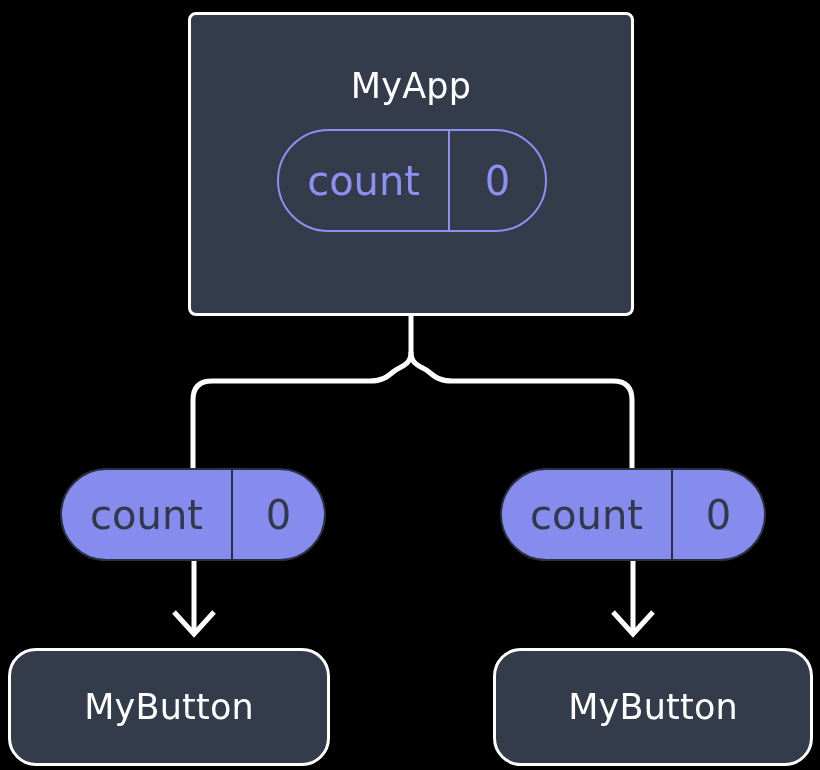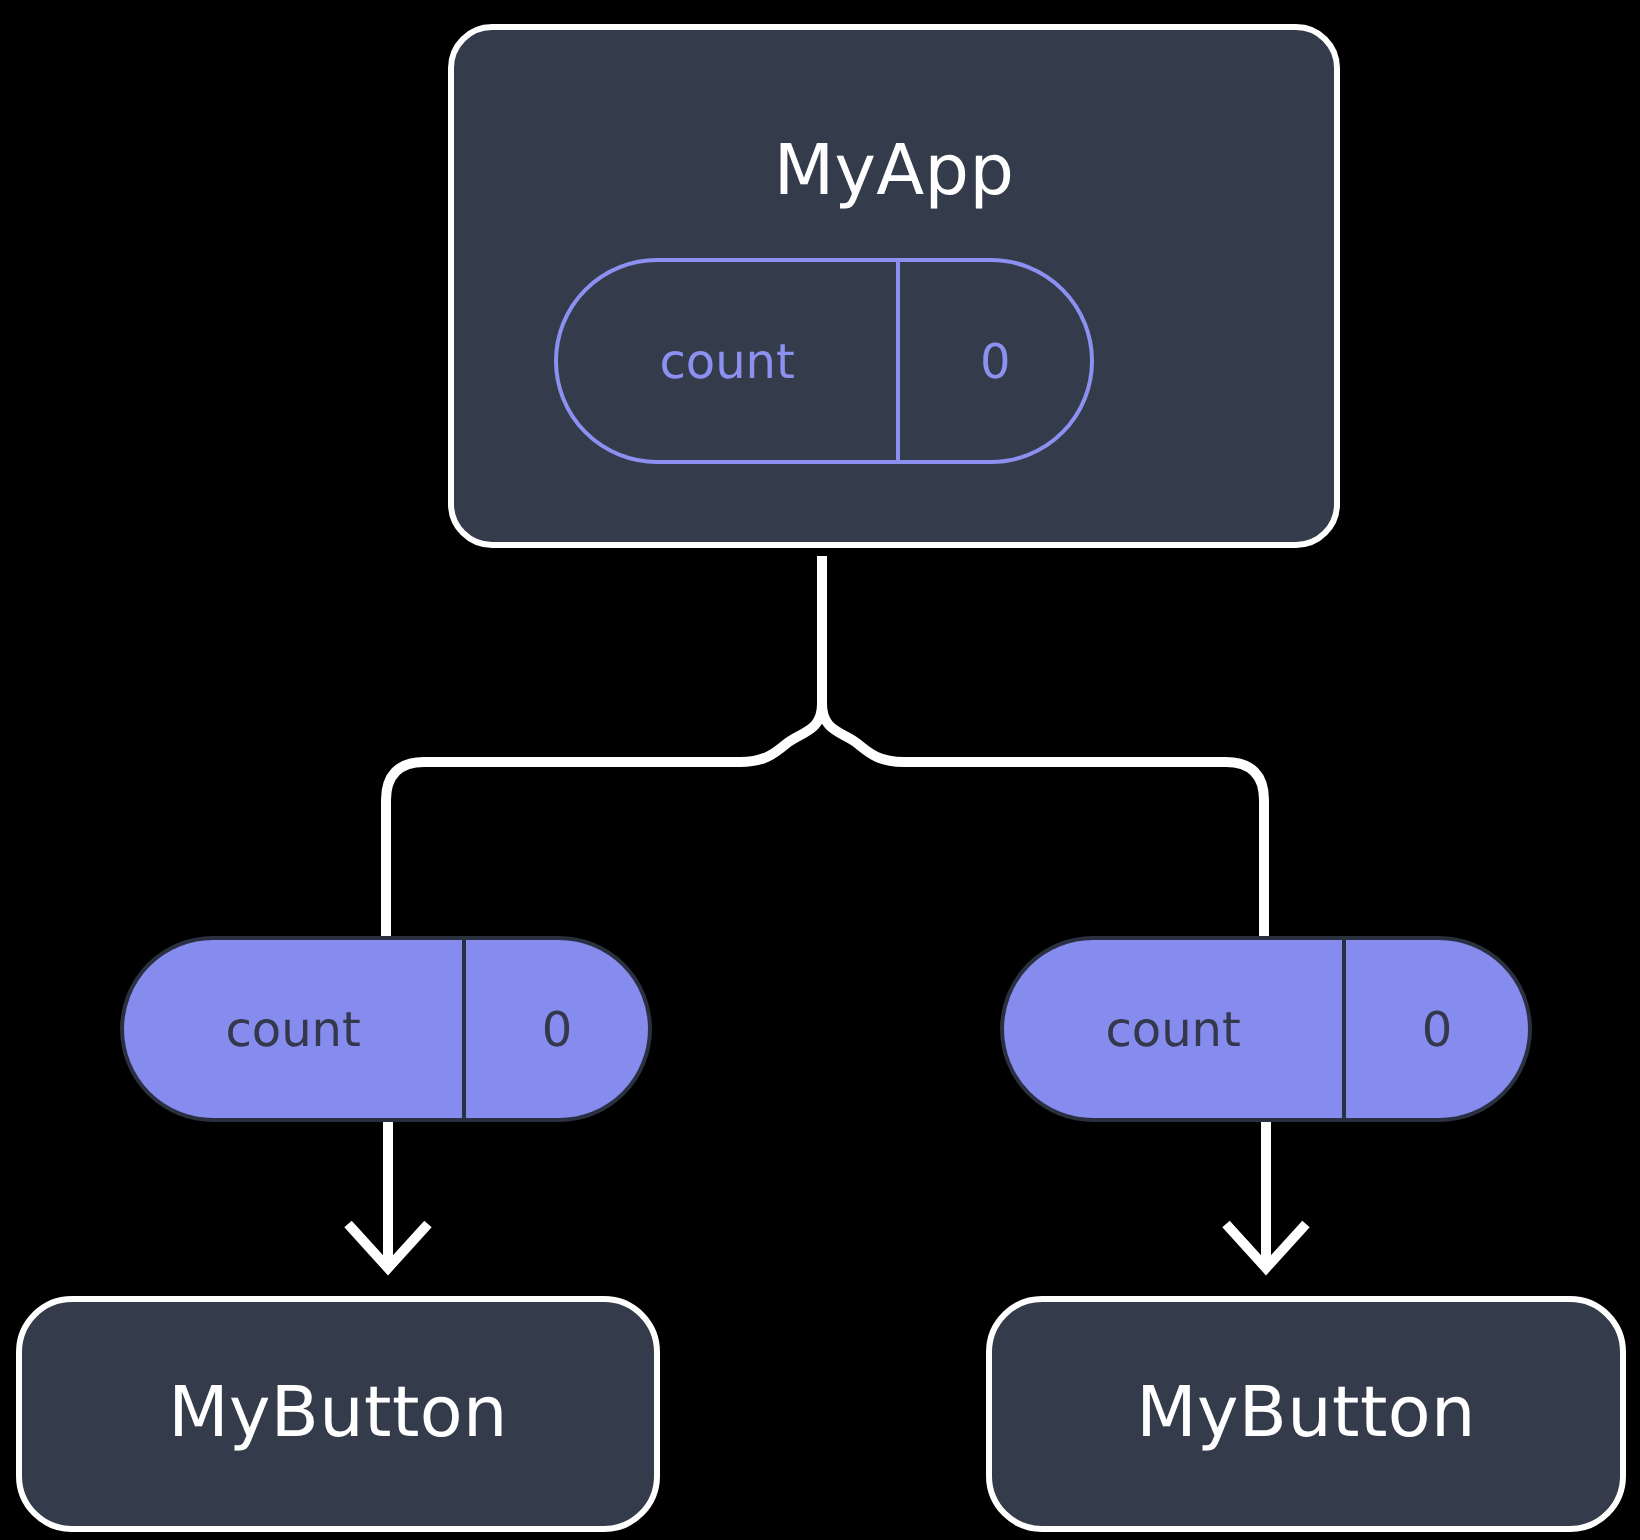--- a/index.html
+++ b/index.html
@@ -45,23 +45,22 @@
     font-weight: 400;
     letter-spacing: 0.2px;
     line-height: 1;
     white-space: nowrap;
   }
 
   #node-myapp {
     left: 188px;
     top: 12px;
     width: 446px;
-    height: 262px;
-    border-radius: 22px;
-    margin-left: 36px;
+    height: 304px;
+    border-radius: 8px;
   }
   #node-myapp .comp-title {
     margin-top: 54px;
   }
 
   .leaf-box {
     justify-content: center;
   }
   #node-mybutton-left {
     left: 8px;
@@ -83,21 +82,21 @@
     display: flex;
     align-items: stretch;
     border-radius: 999px;
     overflow: hidden;
   }
   .pill .pill-key,
   .pill .pill-val {
     display: flex;
     align-items: center;
     justify-content: center;
-    font-size: 24px;
+    font-size: 40px;
     font-weight: 400;
     line-height: 1;
     white-space: nowrap;
   }
 
   
   .pill-outline {
     border: 2px solid #8C90F0;
     background: transparent;
   }

